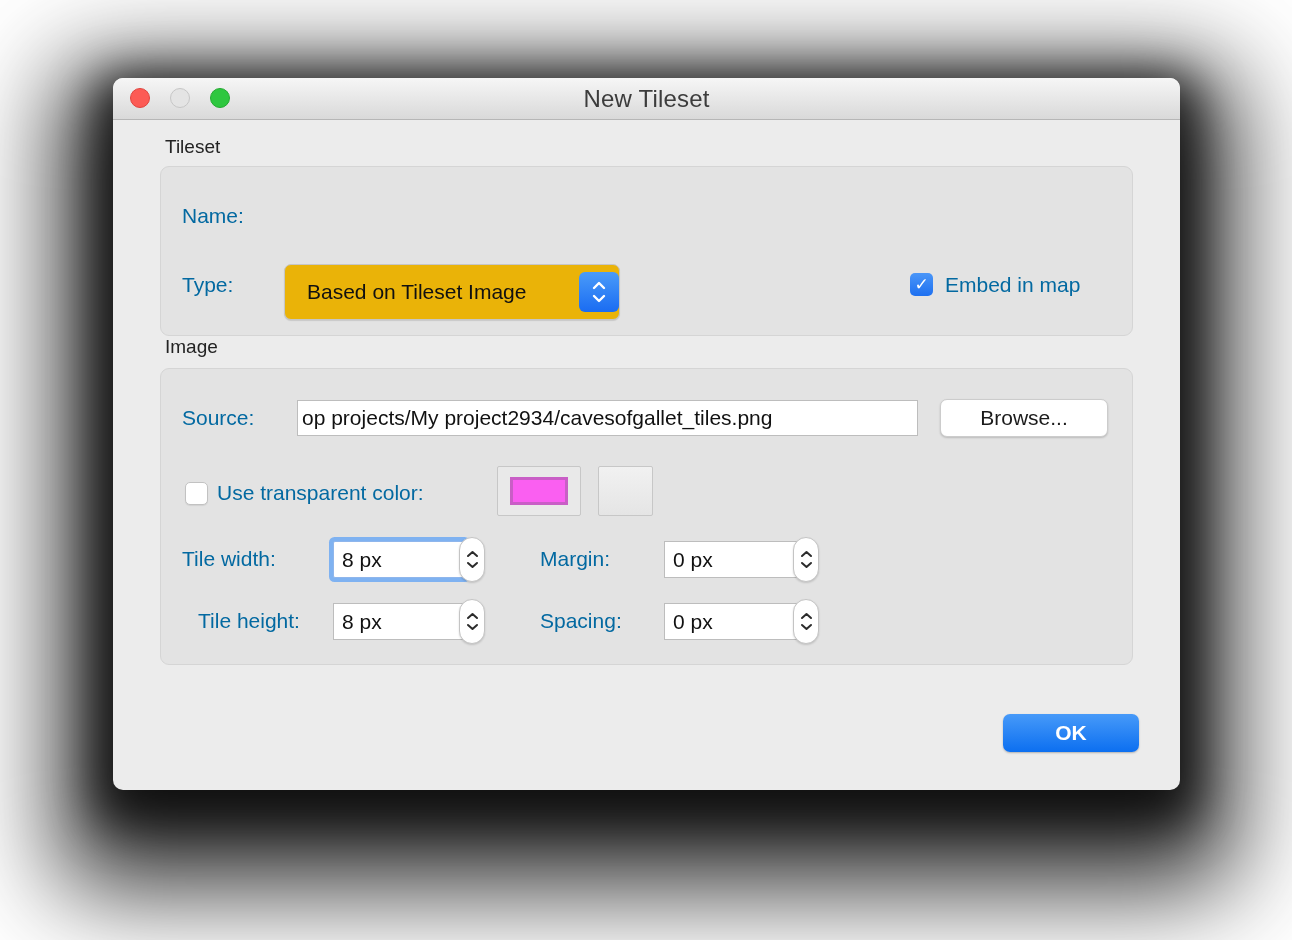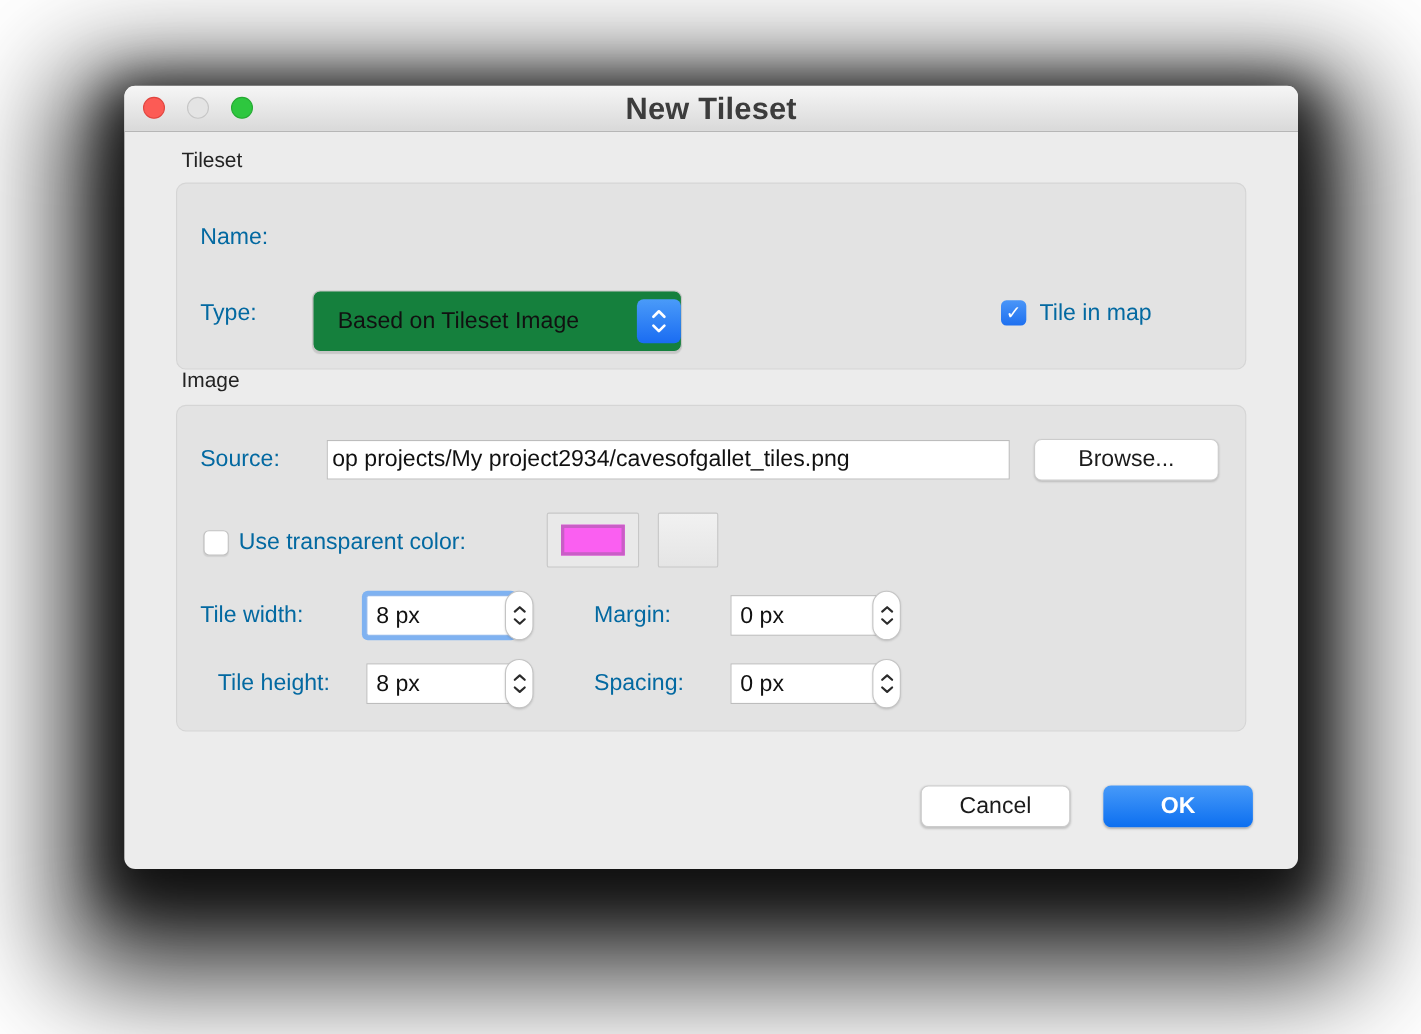--- a/index.html
+++ b/index.html
@@ -16,21 +16,21 @@
 
   .titlebar {
     position:absolute; left:0; top:0; width:100%; height:42px;
     background:linear-gradient(#f6f6f6,#d9d9d9);
     border-bottom:1px solid #b6b6b6;
     border-radius:10px 10px 0 0;
   }
   .title {
     position:absolute; left:0; top:0; width:100%; height:42px;
     display:flex; align-items:center; justify-content:center;
-    font-size:28px; color:#3c3c3c; letter-spacing:.2px;font-weight:bold;
+    font-size:24px; color:#3c3c3c; letter-spacing:.2px;
   }
   .light { position:absolute; top:10px; width:20px; height:20px; border-radius:50%; }
   .light.close { left:17px;  background:#fc5b55; border:1px solid #e0443e; }
   .light.min   { left:57px;  background:#e4e4e4; border:1px solid #c6c6c6; }
   .light.zoom  { left:97px;  background:#2ec73f; border:1px solid #24aa31; }
 
   .section-label { position:absolute; font-size:19px; color:#232323; }
   .groupbox {
     position:absolute; left:47px; width:973px;
     background:#e3e3e3; border:1px solid #d5d5d5; border-radius:9px;
@@ -41,21 +41,21 @@
   .lbl { position:absolute; font-size:21px; color:#0369a1; display:flex; align-items:center; }
 
   .textfield {
     position:absolute; background:#ffffff; border:1px solid #bdbdbd;
     font-size:21px; color:#111; padding:0 8px;
     font-family:"Liberation Sans","DejaVu Sans",sans-serif;
   }
 
   .popup {
     position:absolute; left:171px; top:186px; width:336px; height:56px;
-    background:#15803d; border:1px solid #c6c6c6; border-radius:7px;
+    background:#eab308; border:1px solid #c6c6c6; border-radius:7px;
     box-shadow:0 1px 1px rgba(0,0,0,.12);
     display:flex; align-items:center; cursor:default;
   }
   .popup-text { flex:1; font-size:21px; color:#111; padding-left:22px; white-space:nowrap; }
   .popup-arrows {
     width:40px; height:40px; margin-right:0px; border-radius:6px;
     background:linear-gradient(#4a9bf9,#1a6cf2);
     display:flex; flex-direction:column; align-items:center; justify-content:center; gap:2px;
   }
 
@@ -133,21 +133,21 @@
           </svg>
         <svg width="16" height="11" viewBox="0 0 16 11">
             <polyline points="3,3 8,8 13,3" fill="none" stroke="#ffffff" stroke-width="2.4" stroke-linecap="round" stroke-linejoin="round"></polyline>
           </svg>
       </div>
     </div>
 
     <div class="checkbox checked" style="left:797px; top:195px;">
       <span>✓</span>
     </div>
-    <div class="lbl" style="left:832px; top:186px; height:42px;">Tile in map</div>
+    <div class="lbl" style="left:832px; top:186px; height:42px;">Embed in map</div>
 
     <div class="section-label" style="left:52px; top:258px;">Image</div>
     <div class="groupbox gb-image"></div>
 
     <div class="lbl" style="left:69px; top:322px; height:36px;">Source:</div>
     <input class="textfield" style="left: 184px; top: 322px; width: 621px; height: 36px; padding: 11px 4px;" value="op projects/My project2934/cavesofgallet_tiles.png">
     <div class="push-btn" style="left:827px; top:321px; width:168px; height:38px;">Browse...</div>
 
     <div class="checkbox unchecked" style="left:72px; top:404px;"></div>
     <div class="lbl" style="left:104px; top:394px; height:42px;">Use transparent color:</div>
@@ -193,17 +193,16 @@
     <input class="textfield spinfield" style="left: 551px; top: 525px;" value="0 px">
     <div class="stepper" style="left:680px; top:521px;">
       <svg width="13" height="8" viewBox="0 0 13 8">
           <polyline points="2,6 6.5,2 11,6" fill="none" stroke="#2b2b2b" stroke-width="2" stroke-linecap="round" stroke-linejoin="round"></polyline>
         </svg>
       <svg width="13" height="8" viewBox="0 0 13 8">
           <polyline points="2,2 6.5,6 11,2" fill="none" stroke="#2b2b2b" stroke-width="2" stroke-linecap="round" stroke-linejoin="round"></polyline>
         </svg>
     </div>
 
-    <div class="push-btn btn-cancel">Cancel</div>
     <div class="btn-ok">OK</div>
 
   </div>
 </div>
 
 </body></html>

